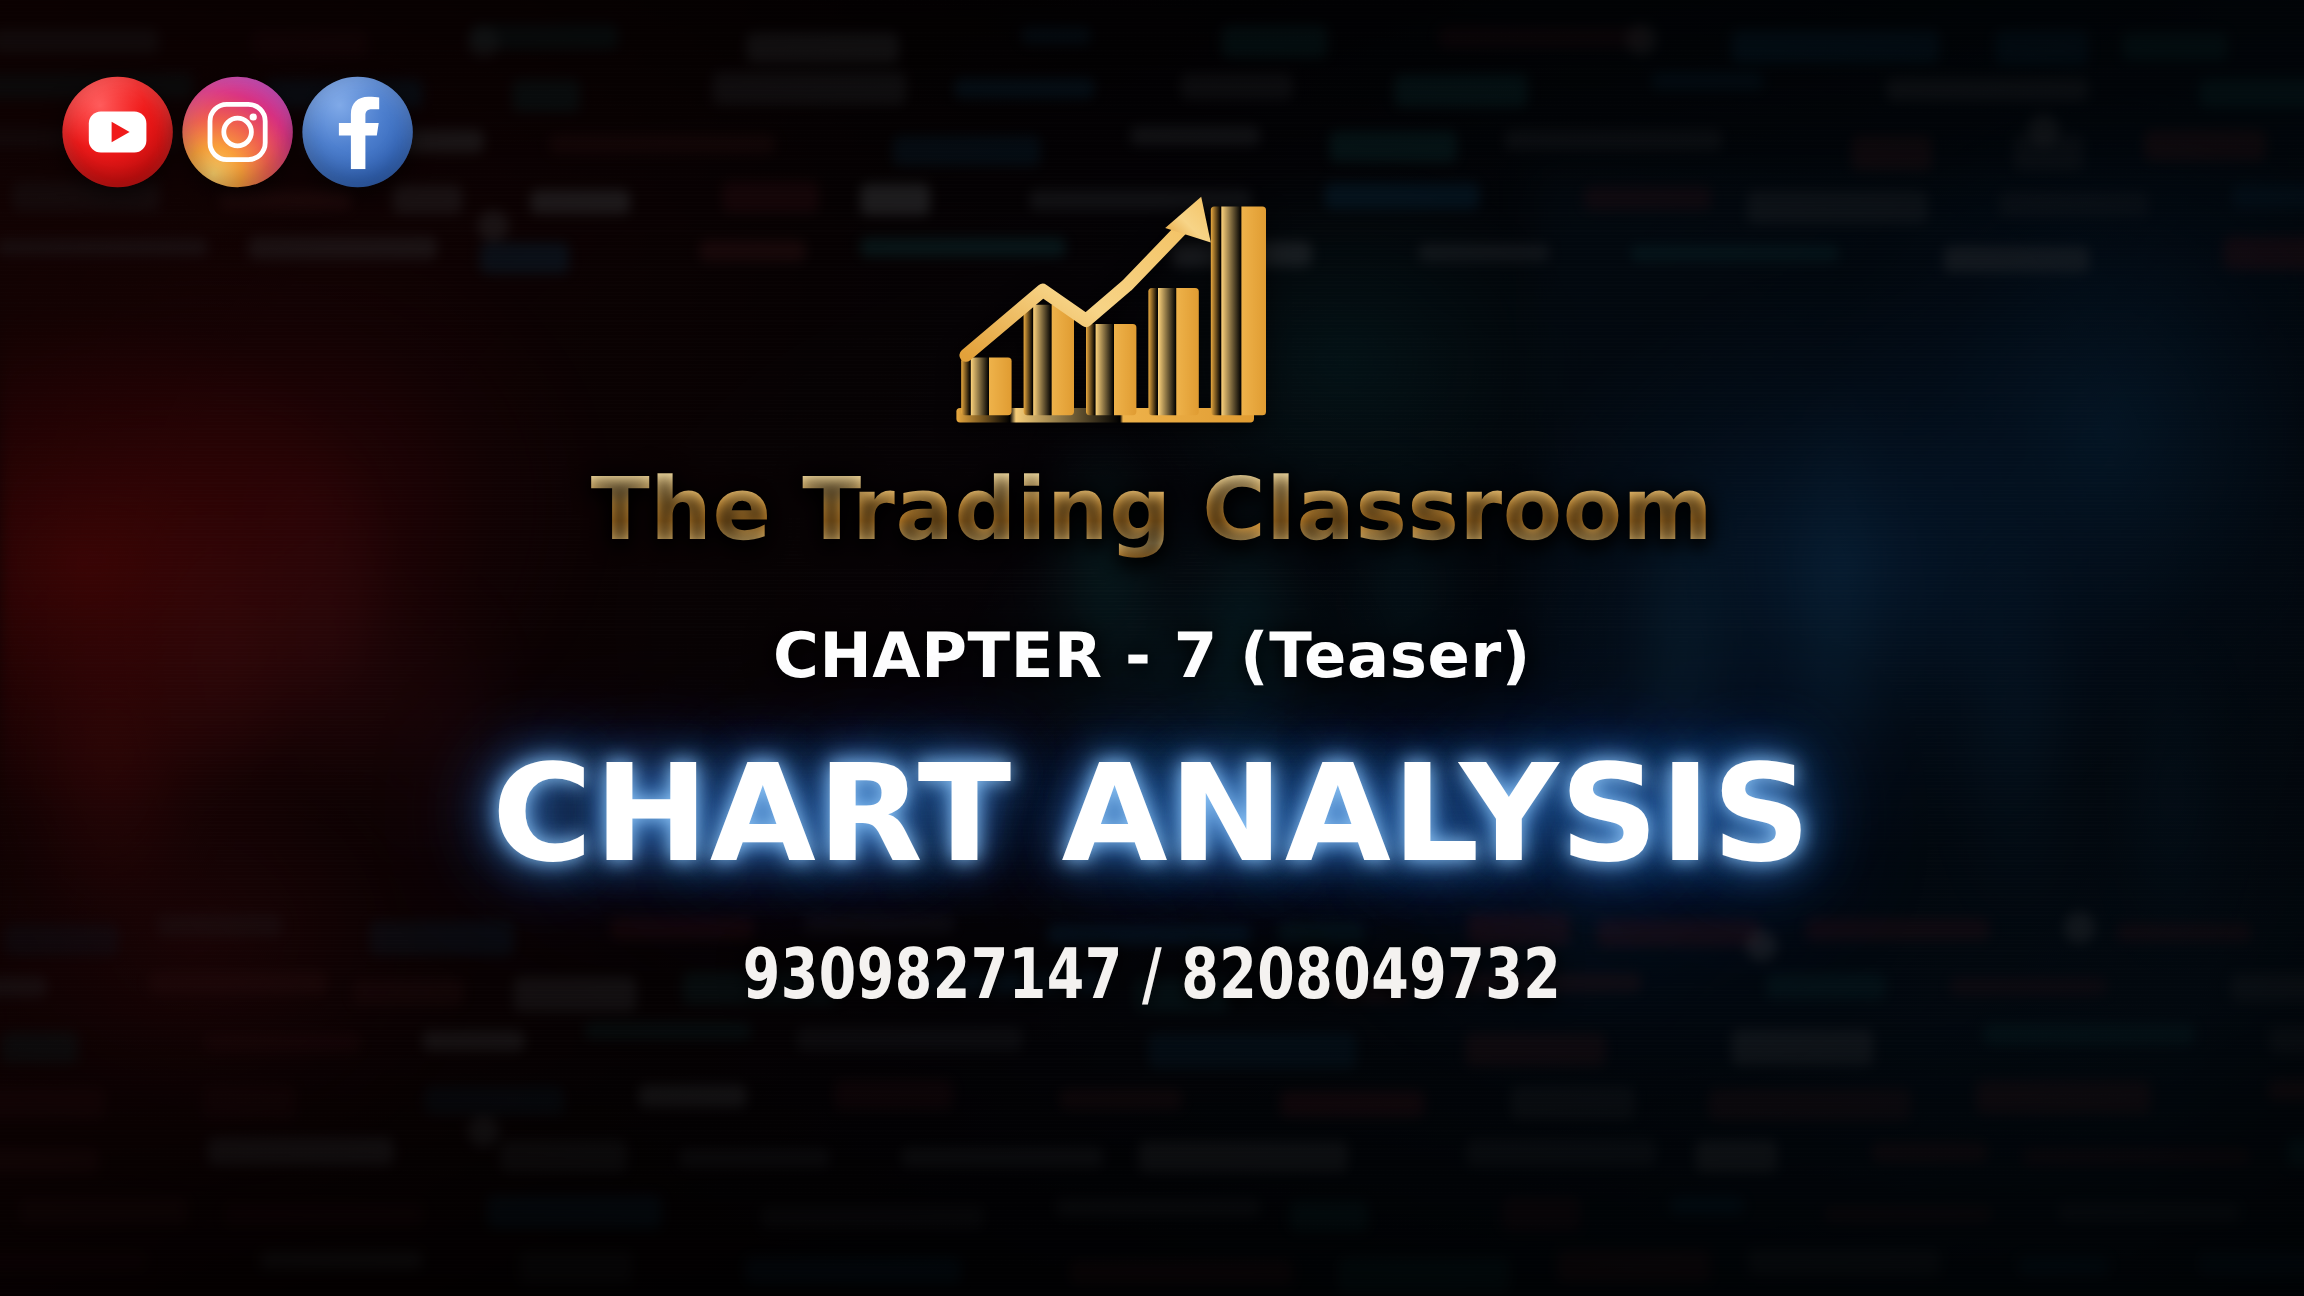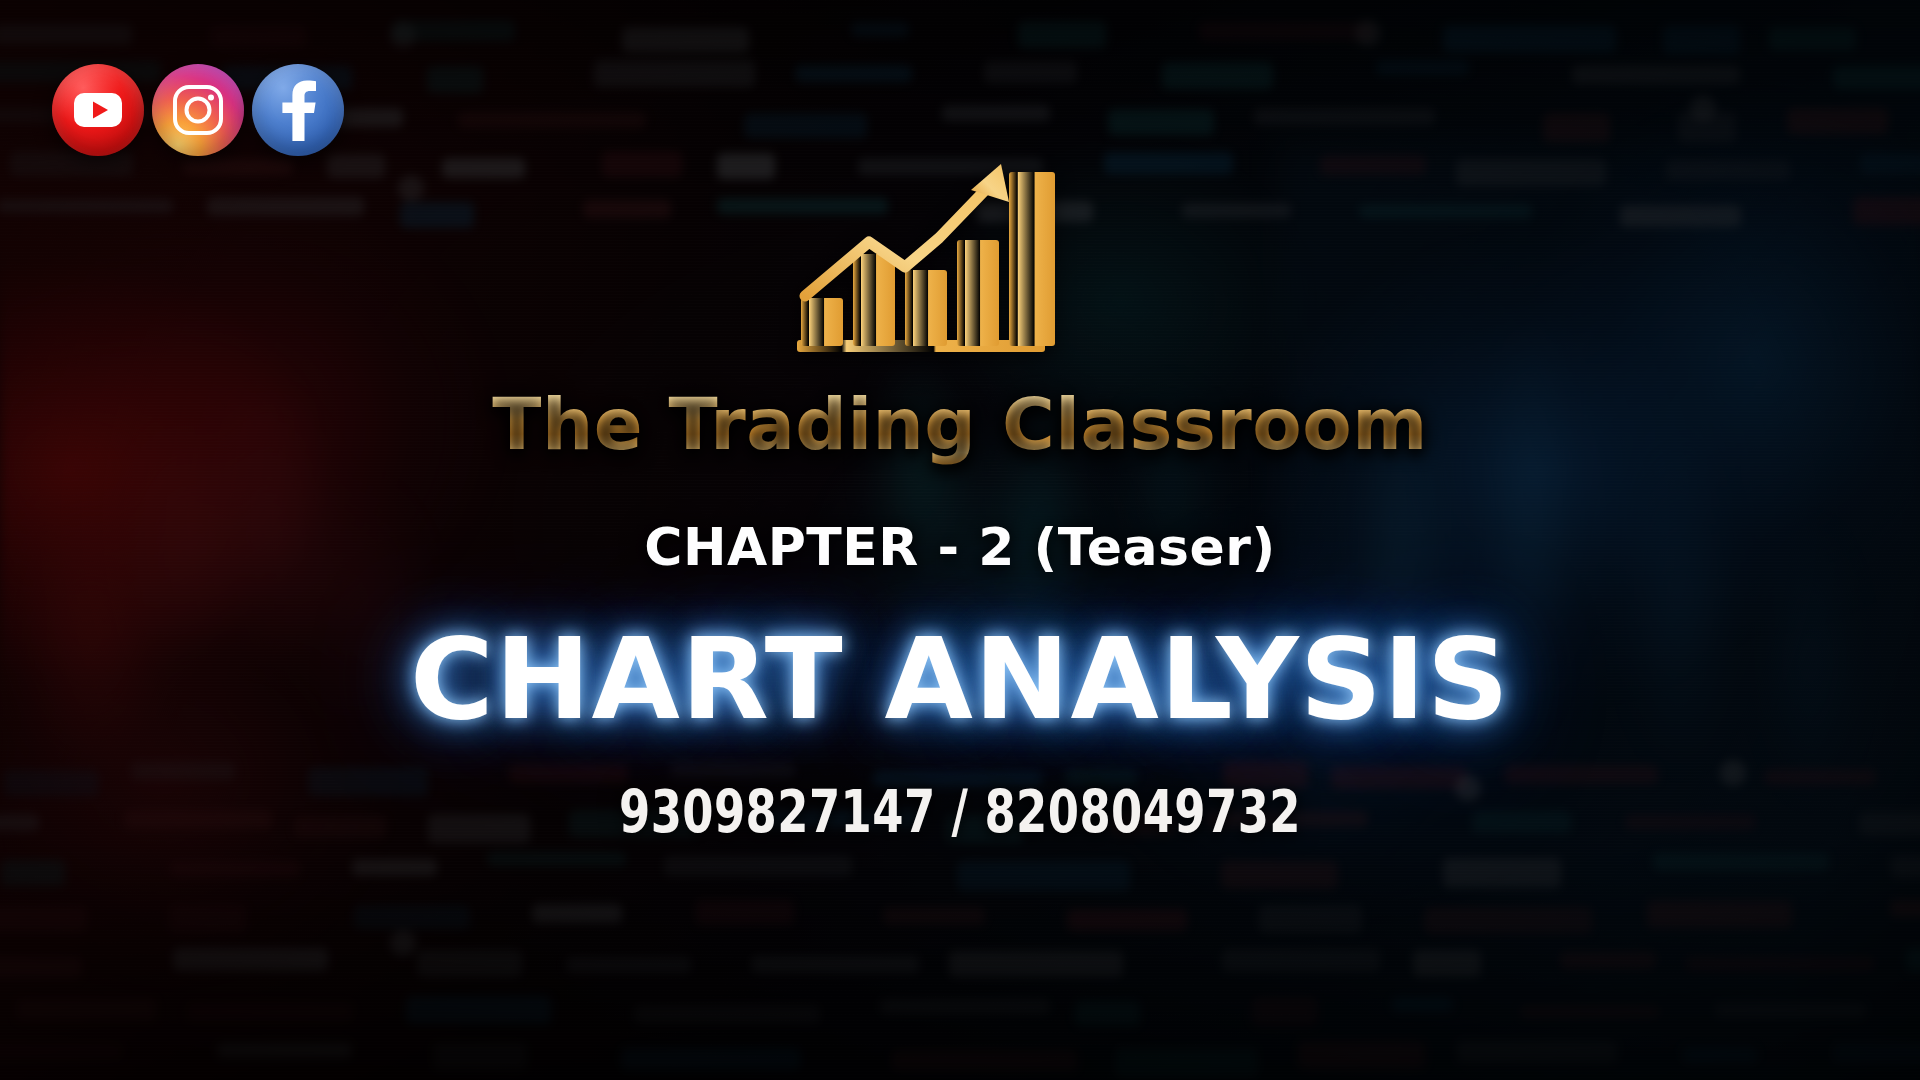--- a/index.html
+++ b/index.html
@@ -422,21 +422,21 @@
       </g>
       <polygon points="206,34 214,72 176,60" fill="url(#goldArrow)"></polygon>
     </svg>
   </div>
 
   <div class="center-col">
 
     <div class="brand-halo">The Trading Classroom</div>
     <div class="brand-wordmark">The Trading Classroom</div>
 
-    <div class="chapter-line">CHAPTER - 2 (Teaser)</div>
+    <div class="chapter-line">CHAPTER - 7 (Teaser)</div>
 
     <h1 class="headline">CHART ANALYSIS</h1>
 
     <div class="phone-line">9309827147 /  8208049732</div>
 
   </div>
 
 </div>
 
 </body></html>

